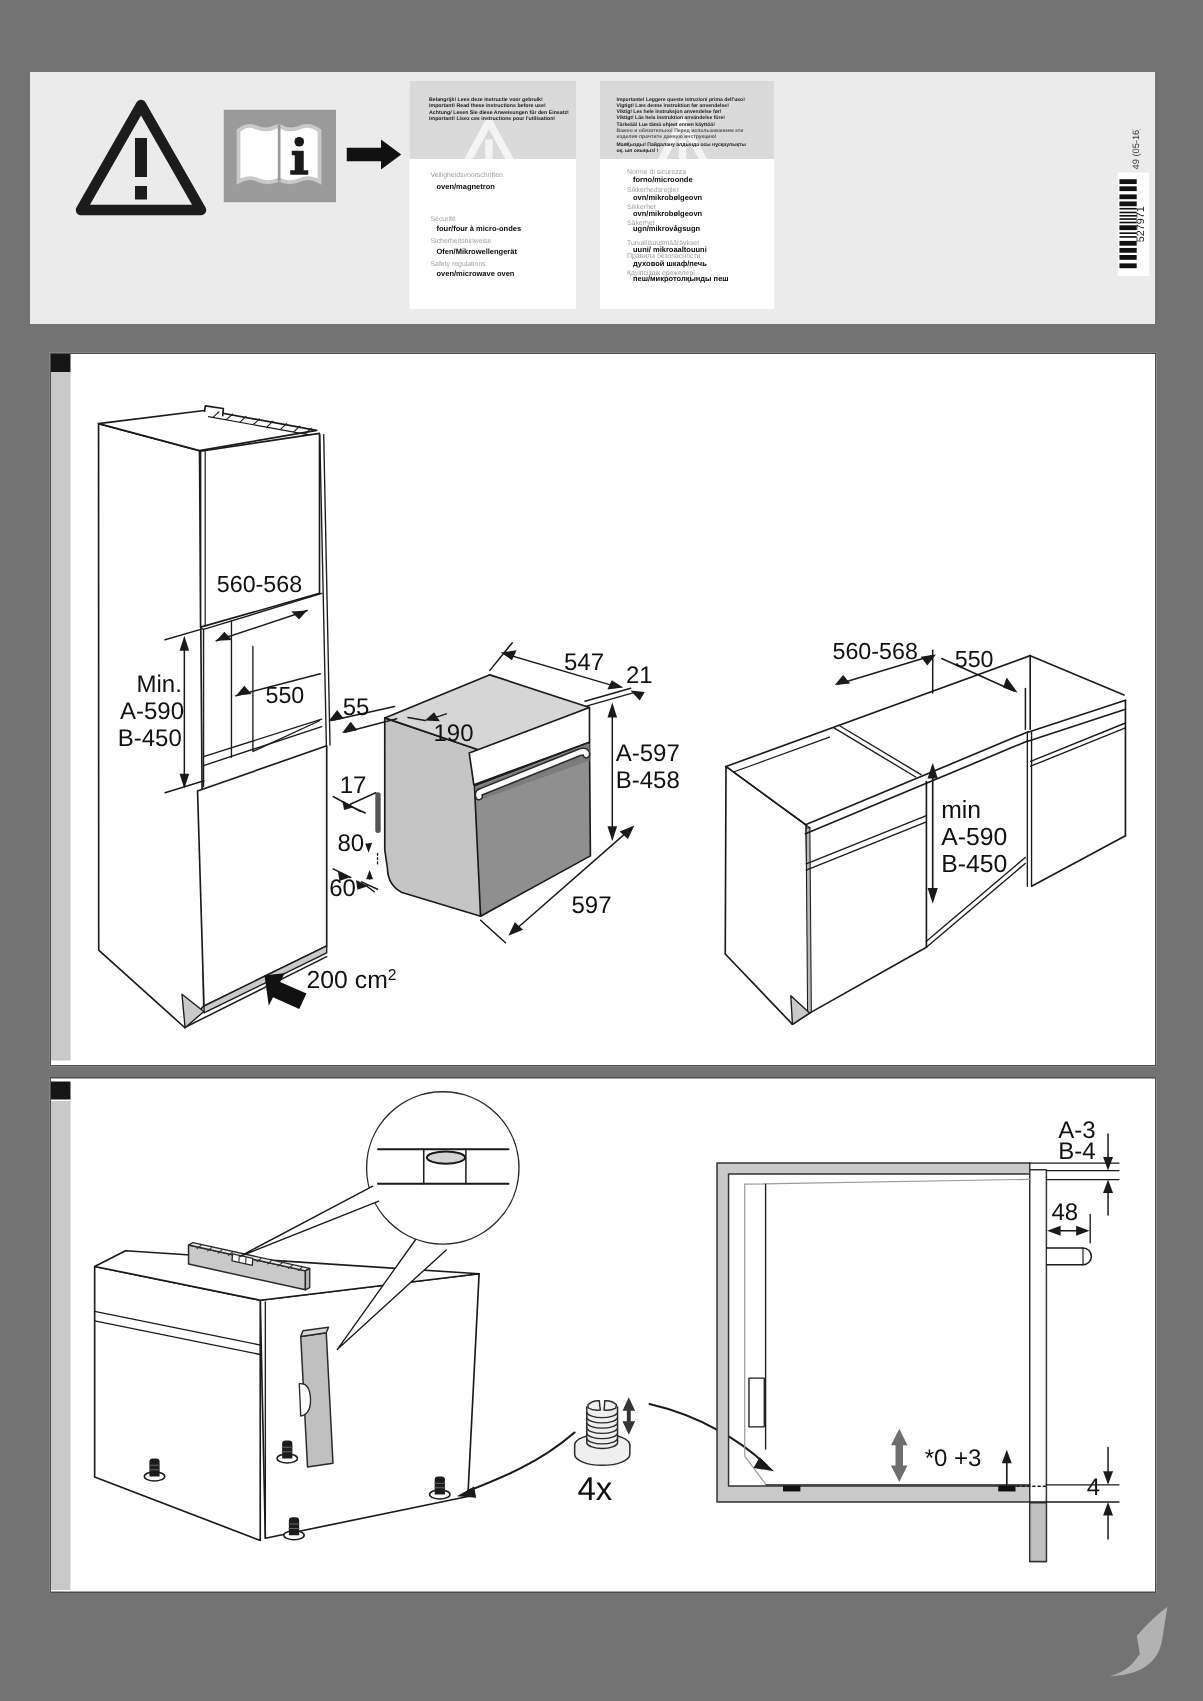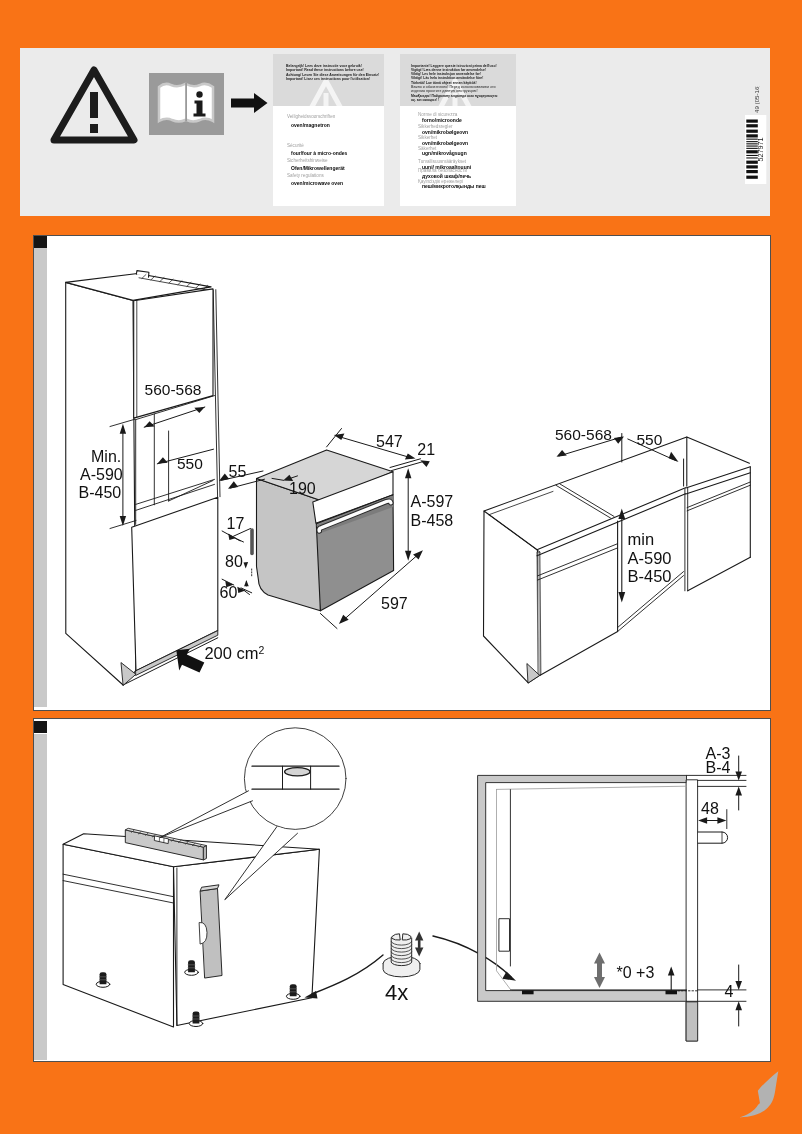--- a/index.html
+++ b/index.html
@@ -1,15 +1,15 @@
 <!DOCTYPE html>
 <html><head><meta charset="utf-8">
 <style>
 html,body{margin:0;padding:0;background:#fff;}
-#page{position:relative;width:802px;height:1134px;background:#f97316;font-family:"Liberation Sans",sans-serif;overflow:hidden;}
+#page{position:relative;width:802px;height:1134px;background:#737373;font-family:"Liberation Sans",sans-serif;overflow:hidden;}
 .abs{position:absolute;}
 .lbl{color:#9f9f9f;font-size:4.6px;white-space:nowrap;}
 .val{color:#0a0a0a;font-size:5px;font-weight:bold;white-space:nowrap;}
 </style></head>
 <body>
 <div id="page">
 
 <div class="abs" style="left:20px;top:48px;width:750px;height:168px;background:#ebebeb;"></div>
 
 <svg class="abs" style="left:48px;top:64px;" width="92" height="82" viewBox="0 0 92 82">

